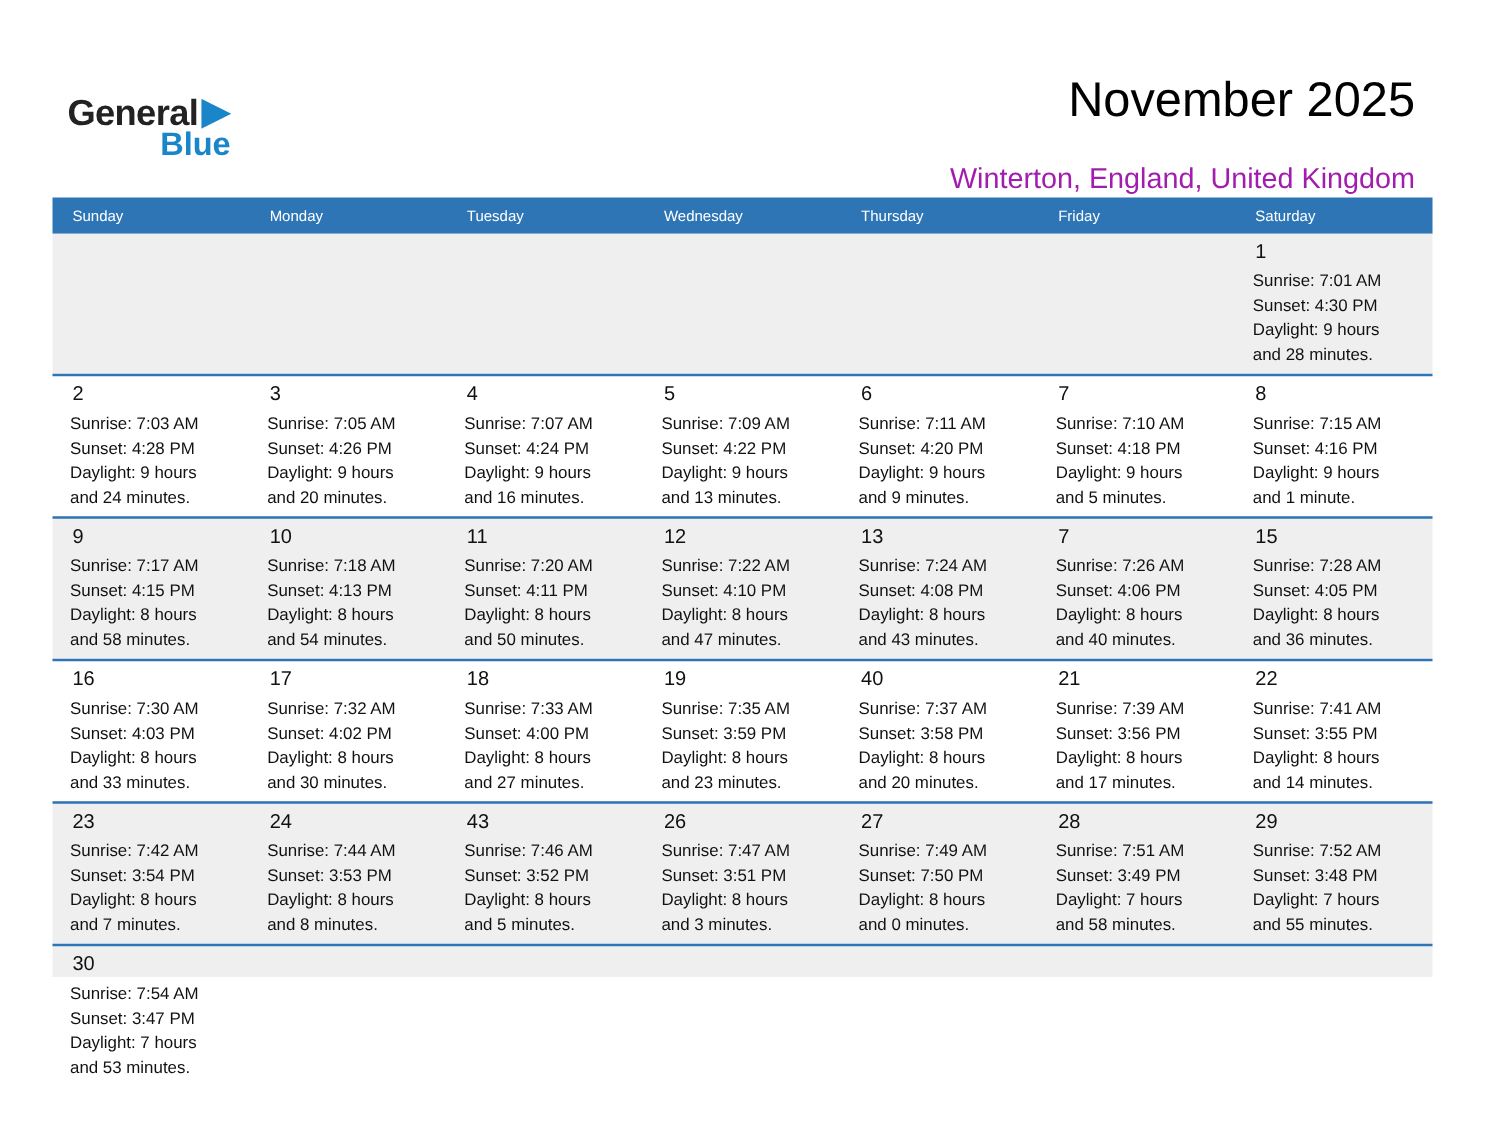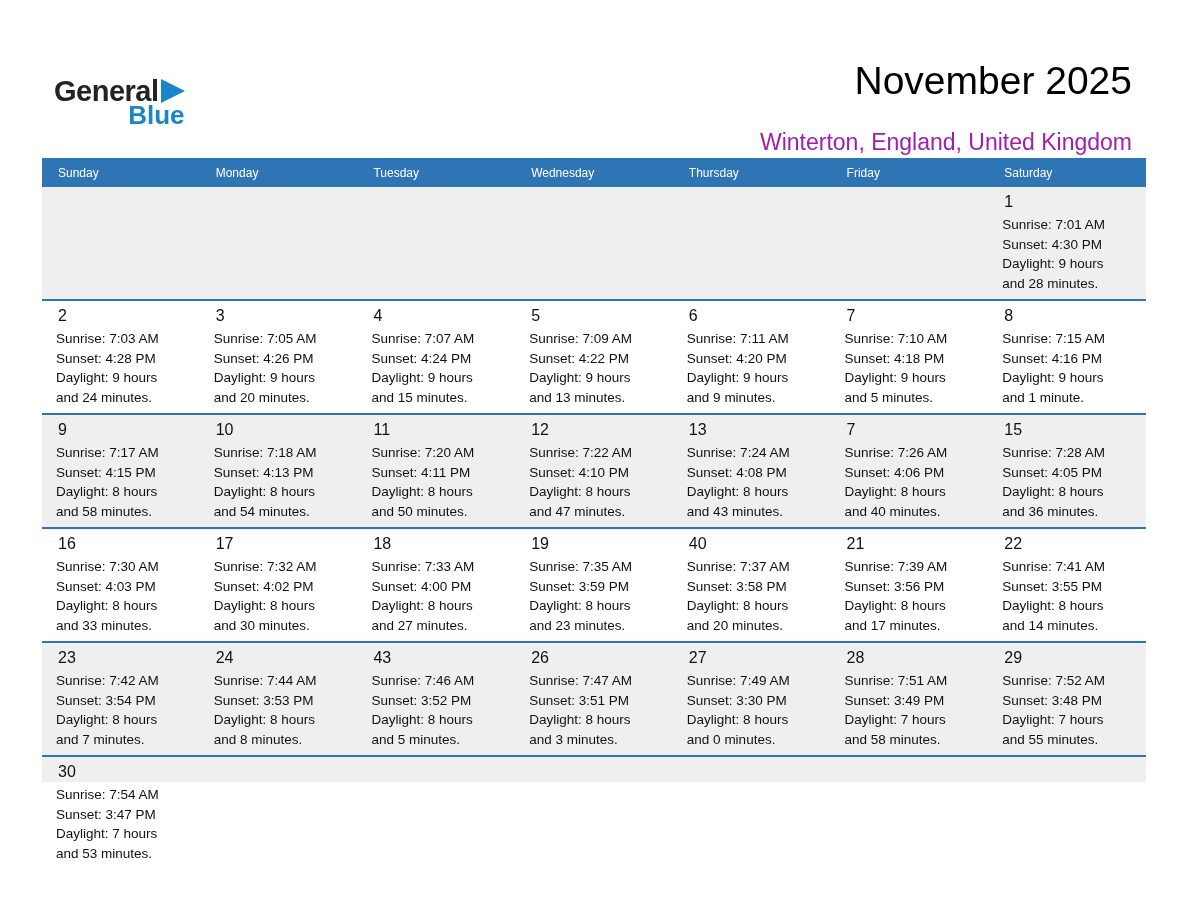--- a/index.html
+++ b/index.html
@@ -114,21 +114,21 @@
             <div class="cell-line">Sunrise: 7:05 AM</div>
             <div class="cell-line">Sunset: 4:26 PM</div>
             <div class="cell-line">Daylight: 9 hours</div>
             <div class="cell-line">and 20 minutes.</div>
           </div>
           <div class="cell">
             <div class="day-num">4</div>
             <div class="cell-line">Sunrise: 7:07 AM</div>
             <div class="cell-line">Sunset: 4:24 PM</div>
             <div class="cell-line">Daylight: 9 hours</div>
-            <div class="cell-line">and 15 minutes.</div>
+            <div class="cell-line">and 16 minutes.</div>
           </div>
           <div class="cell">
             <div class="day-num">5</div>
             <div class="cell-line">Sunrise: 7:09 AM</div>
             <div class="cell-line">Sunset: 4:22 PM</div>
             <div class="cell-line">Daylight: 9 hours</div>
             <div class="cell-line">and 13 minutes.</div>
           </div>
           <div class="cell">
             <div class="day-num">6</div>
@@ -279,21 +279,21 @@
           <div class="cell">
             <div class="day-num">26</div>
             <div class="cell-line">Sunrise: 7:47 AM</div>
             <div class="cell-line">Sunset: 3:51 PM</div>
             <div class="cell-line">Daylight: 8 hours</div>
             <div class="cell-line">and 3 minutes.</div>
           </div>
           <div class="cell">
             <div class="day-num">27</div>
             <div class="cell-line">Sunrise: 7:49 AM</div>
-            <div class="cell-line">Sunset: 3:30 PM</div>
+            <div class="cell-line">Sunset: 7:50 PM</div>
             <div class="cell-line">Daylight: 8 hours</div>
             <div class="cell-line">and 0 minutes.</div>
           </div>
           <div class="cell">
             <div class="day-num">28</div>
             <div class="cell-line">Sunrise: 7:51 AM</div>
             <div class="cell-line">Sunset: 3:49 PM</div>
             <div class="cell-line">Daylight: 7 hours</div>
             <div class="cell-line">and 58 minutes.</div>
           </div>

